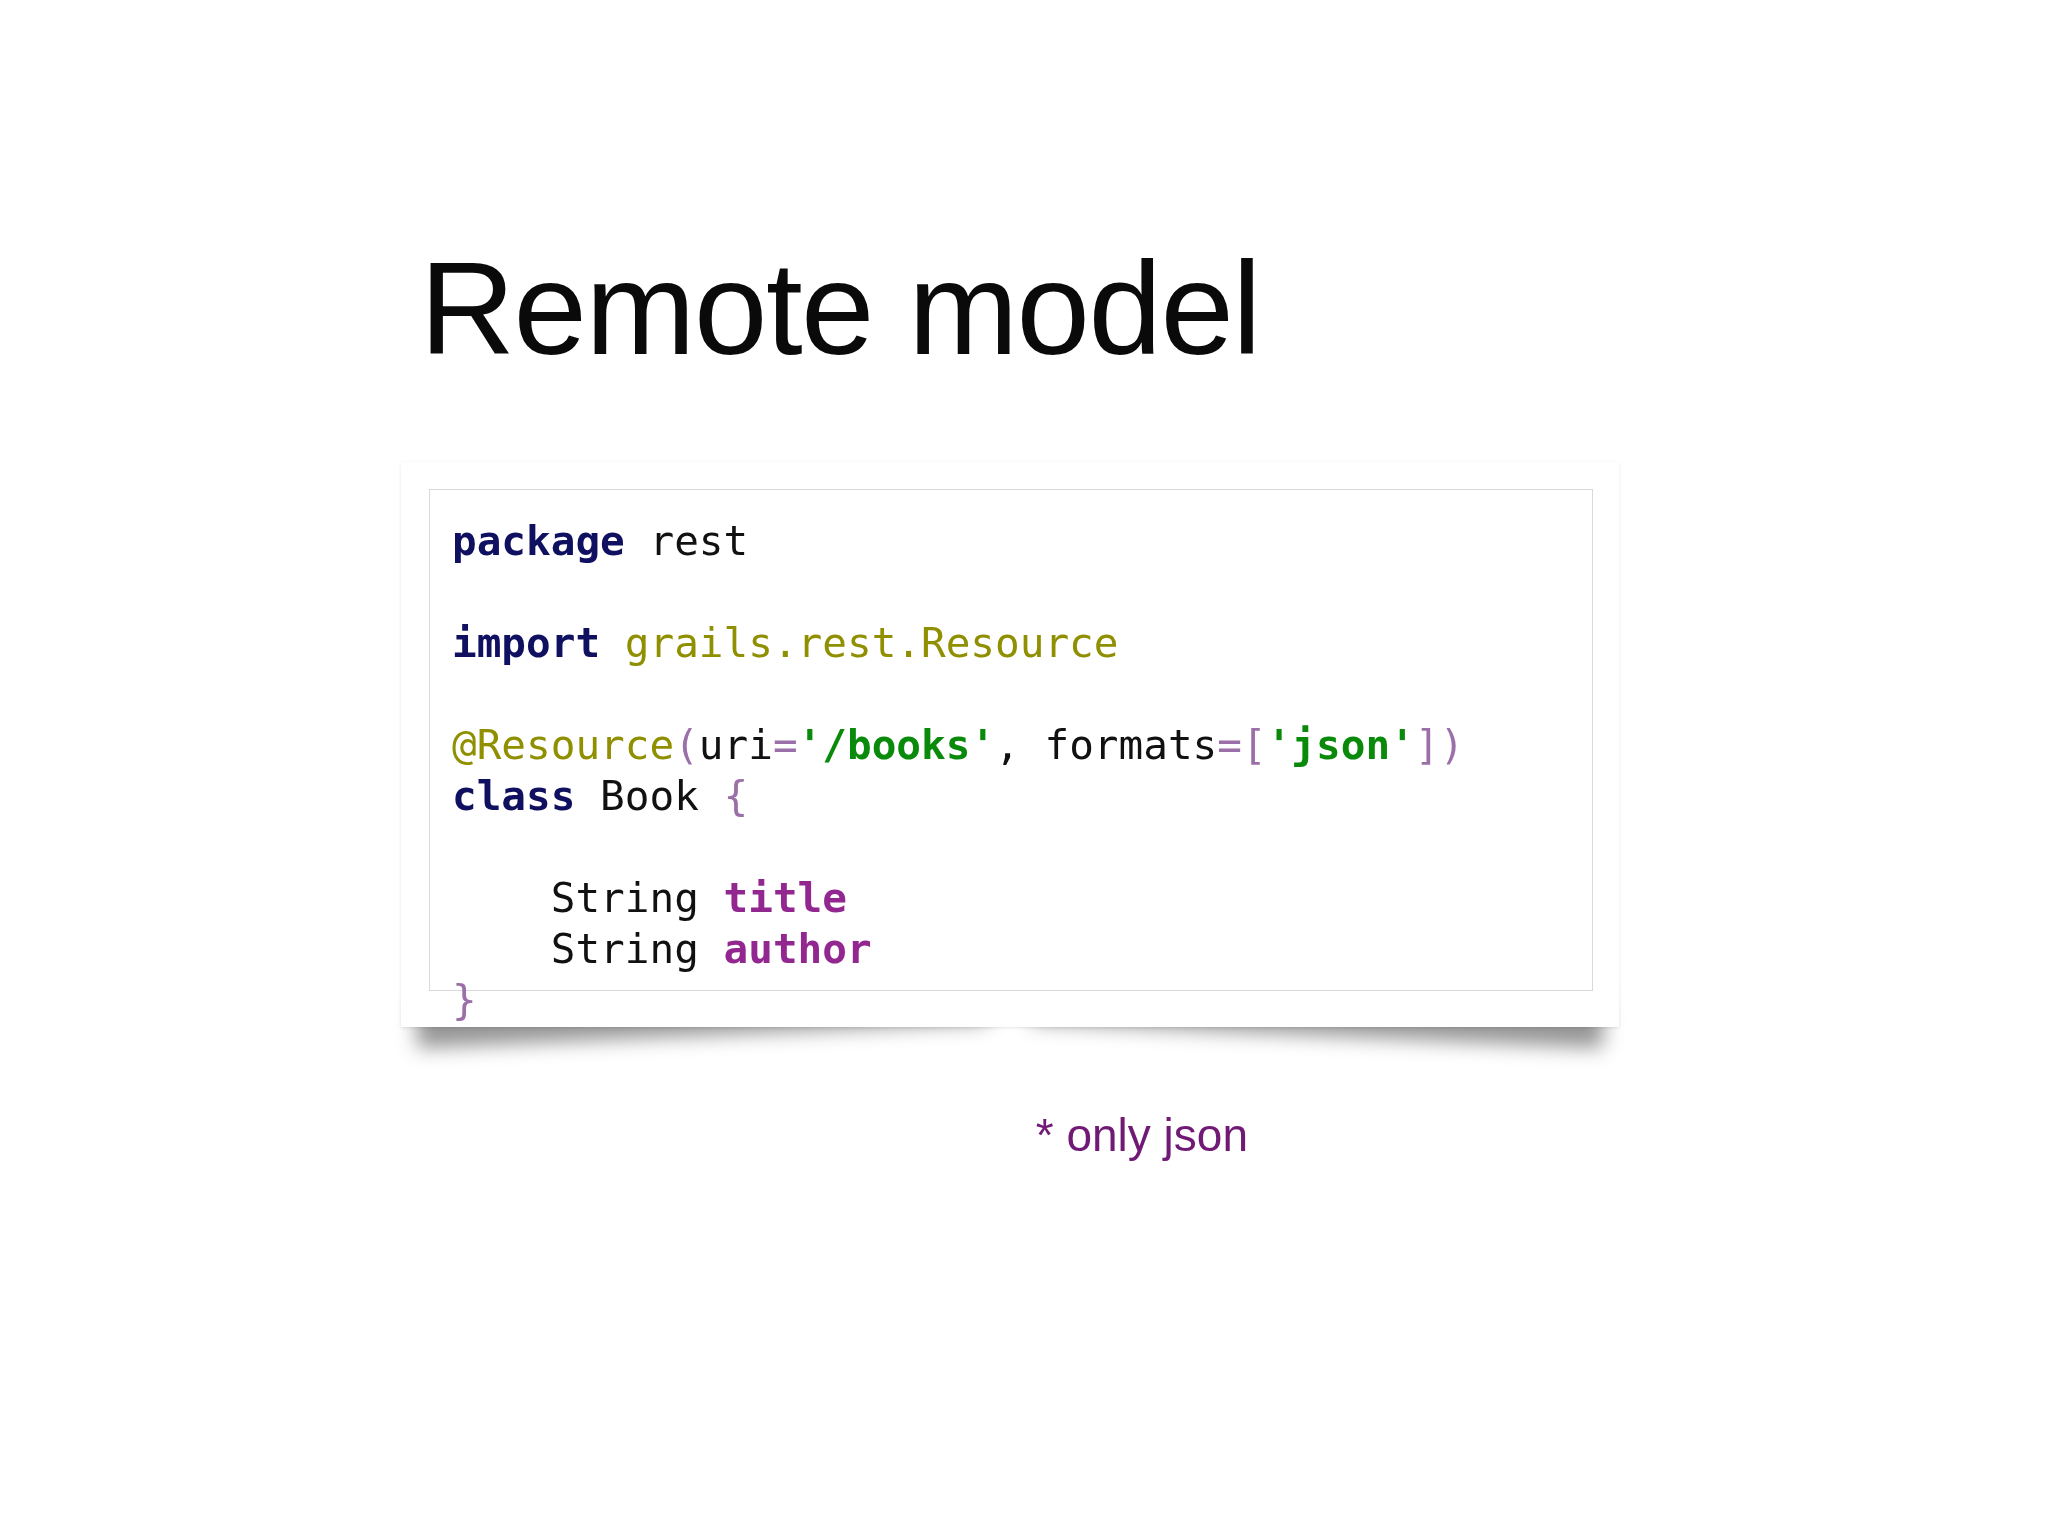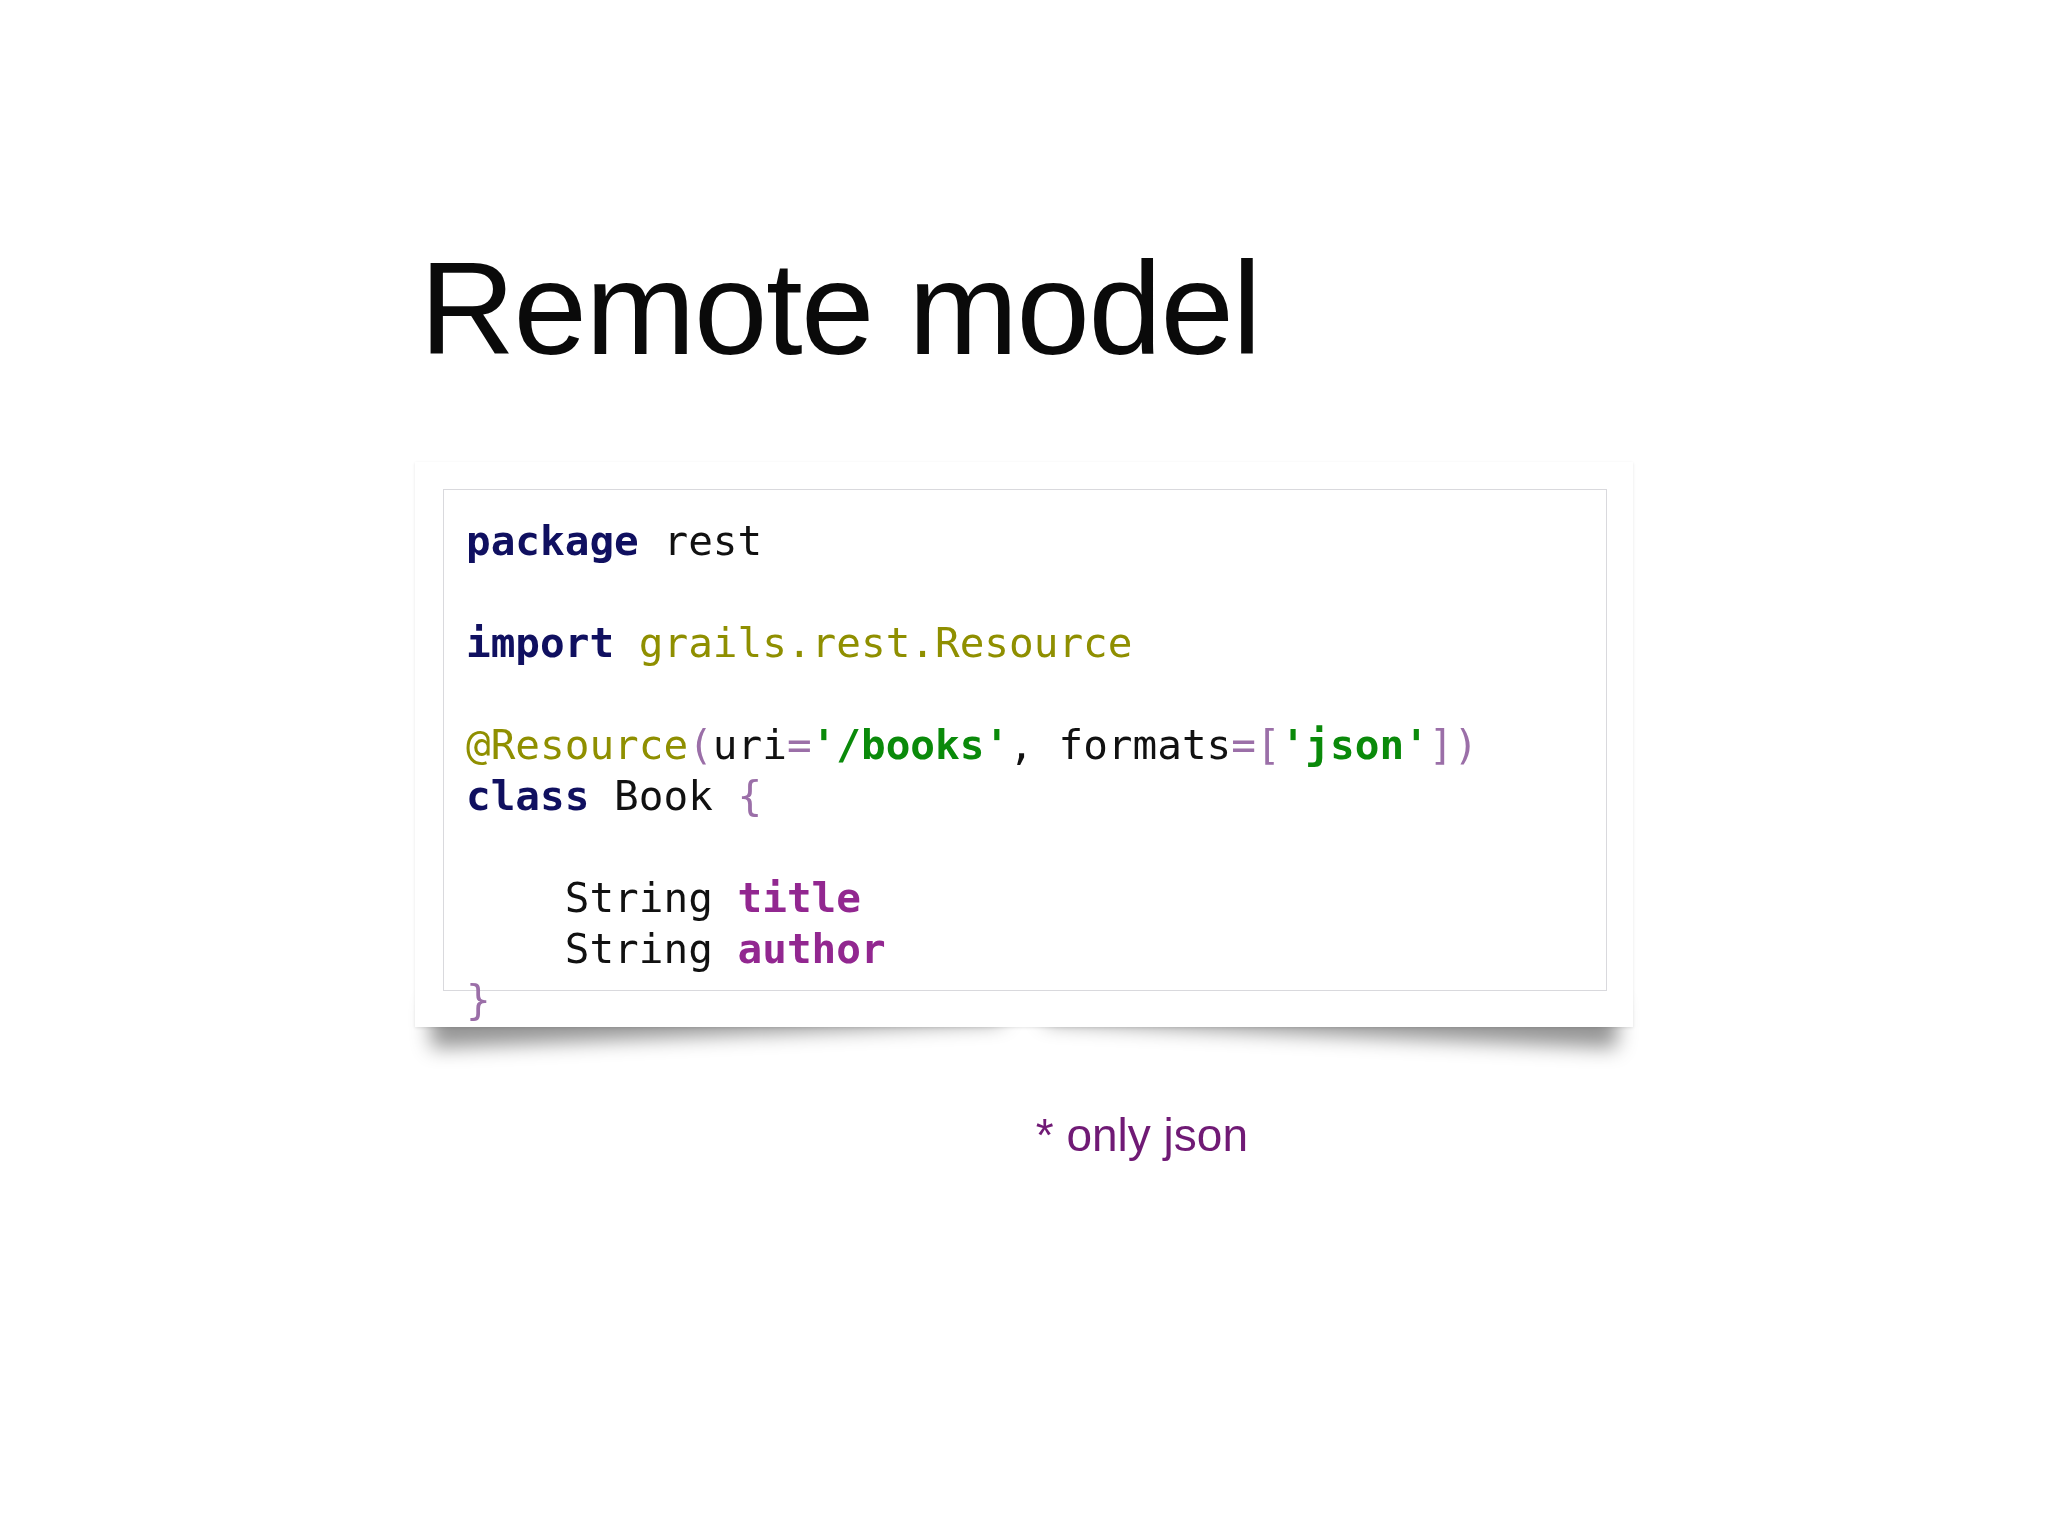--- a/index.html
+++ b/index.html
@@ -29,21 +29,21 @@
     font-size: 132px;
     line-height: 1.08;
     letter-spacing: -1.5px;
     color: #0a0a0a;
     white-space: nowrap;
   }
 
   
   .code-card-wrap {
     position: absolute;
-    left: 415px;
+    left: 401px;
     top: 462px;
     width: 1218px;
     height: 565px;
   }
 
   
   .code-card-wrap::before,
   .code-card-wrap::after {
     content: "";
     position: absolute;

